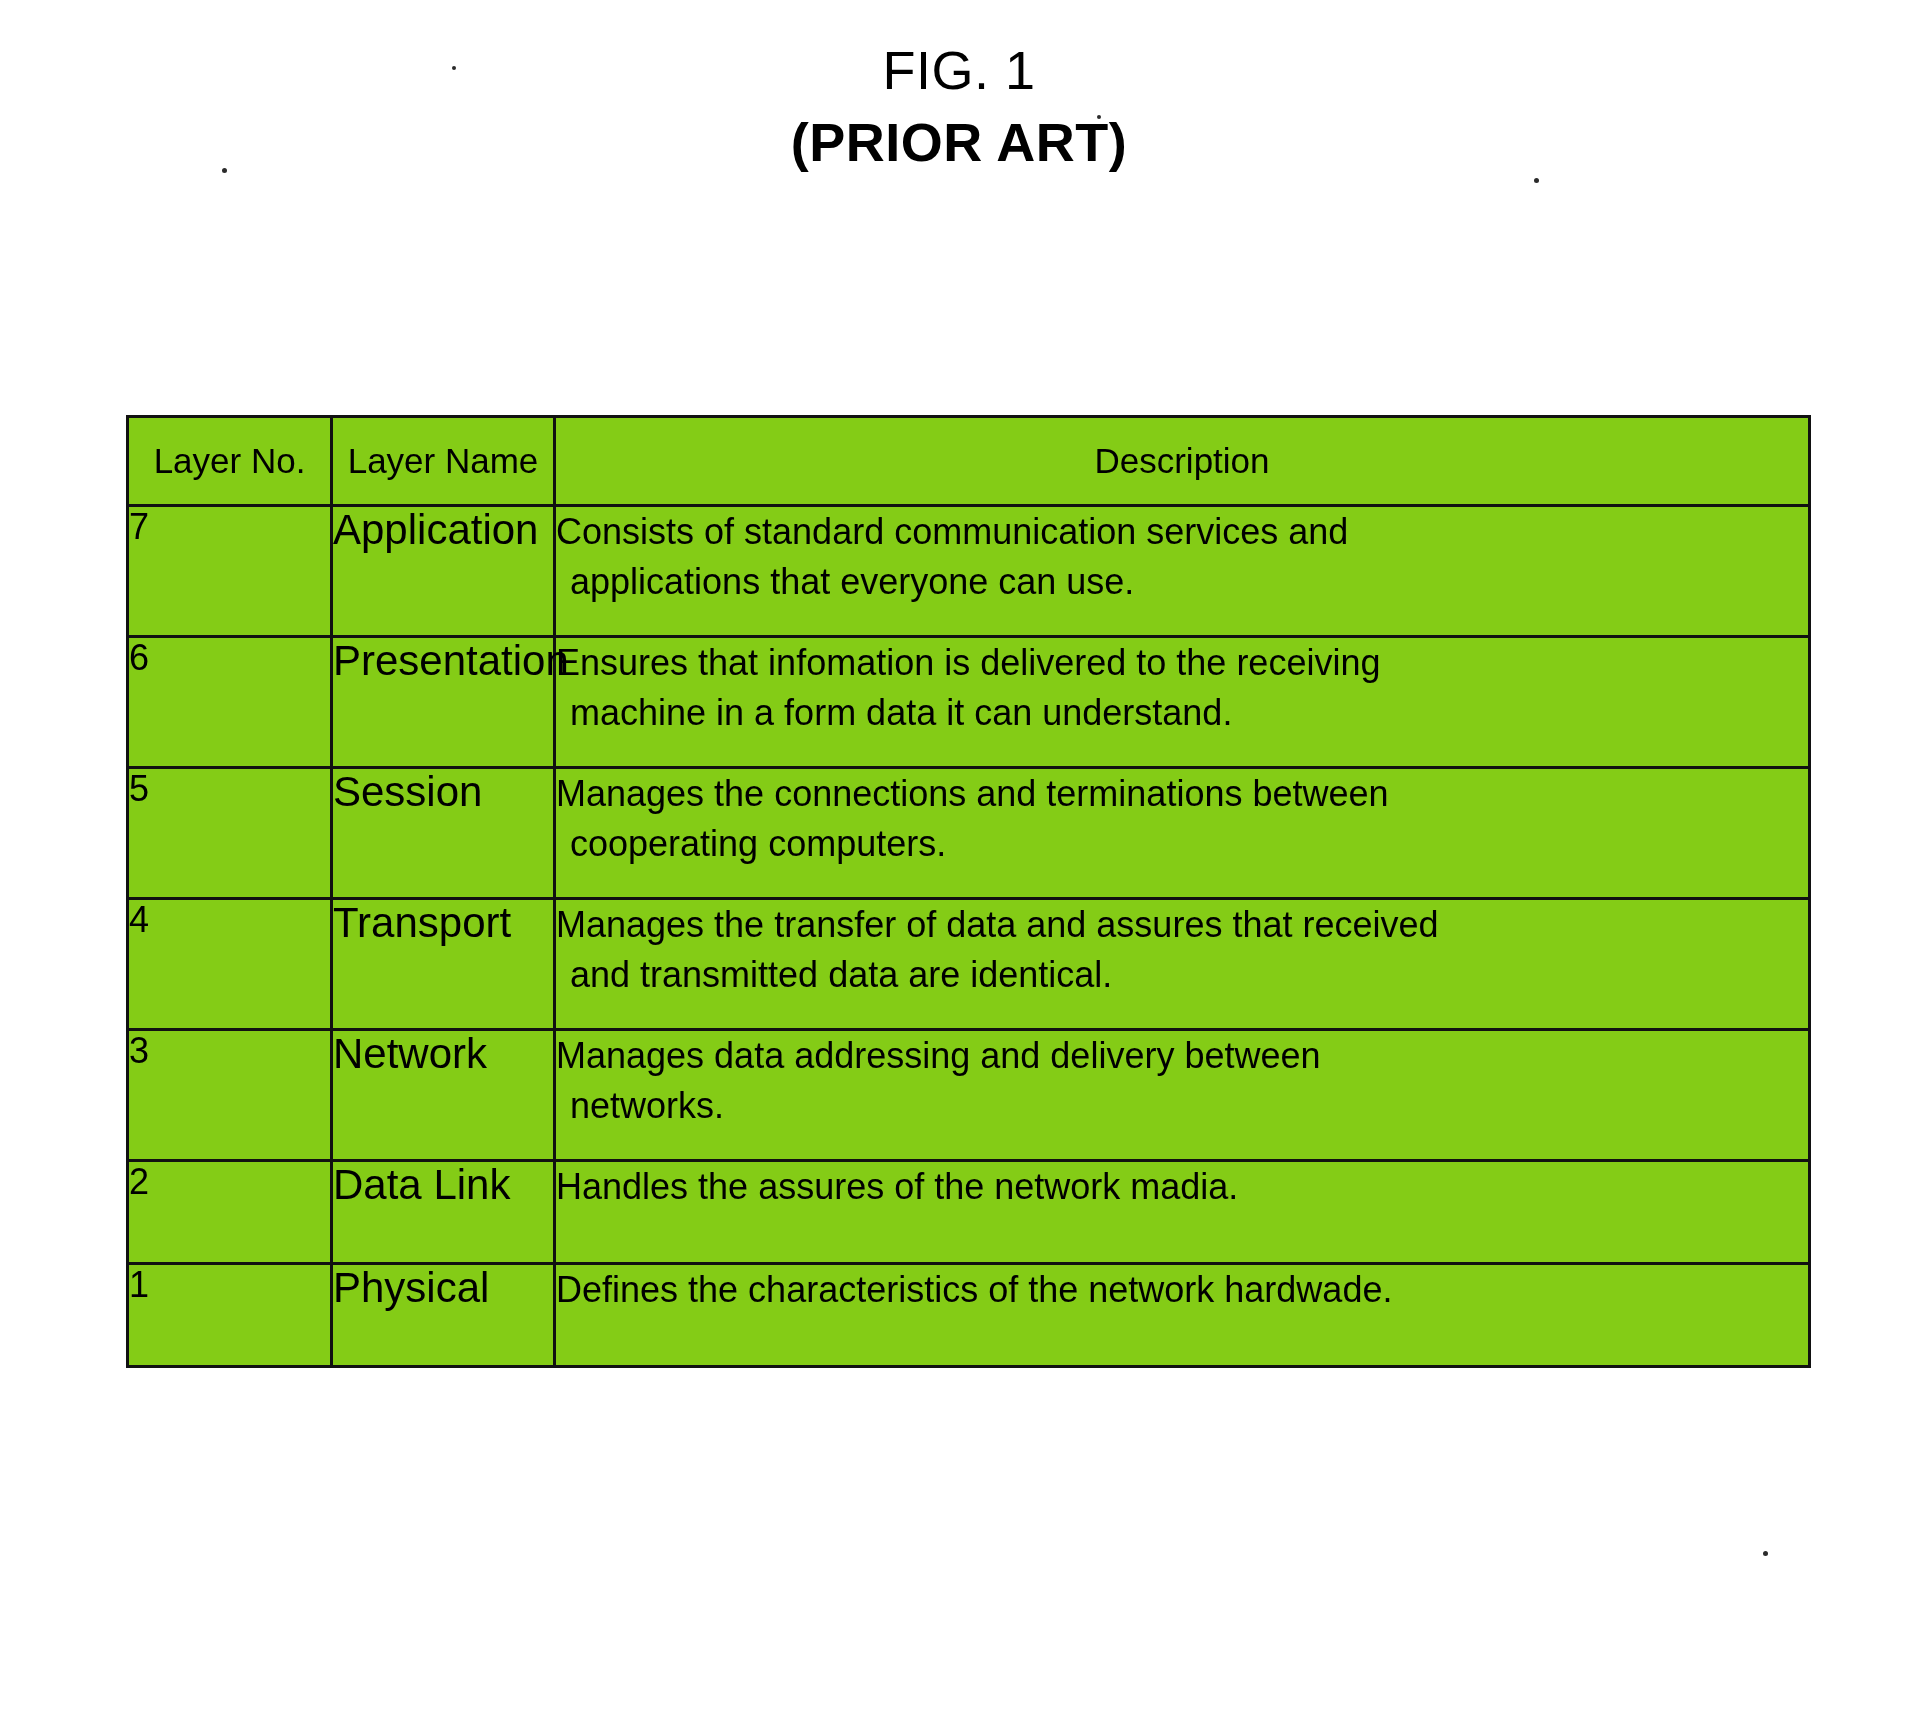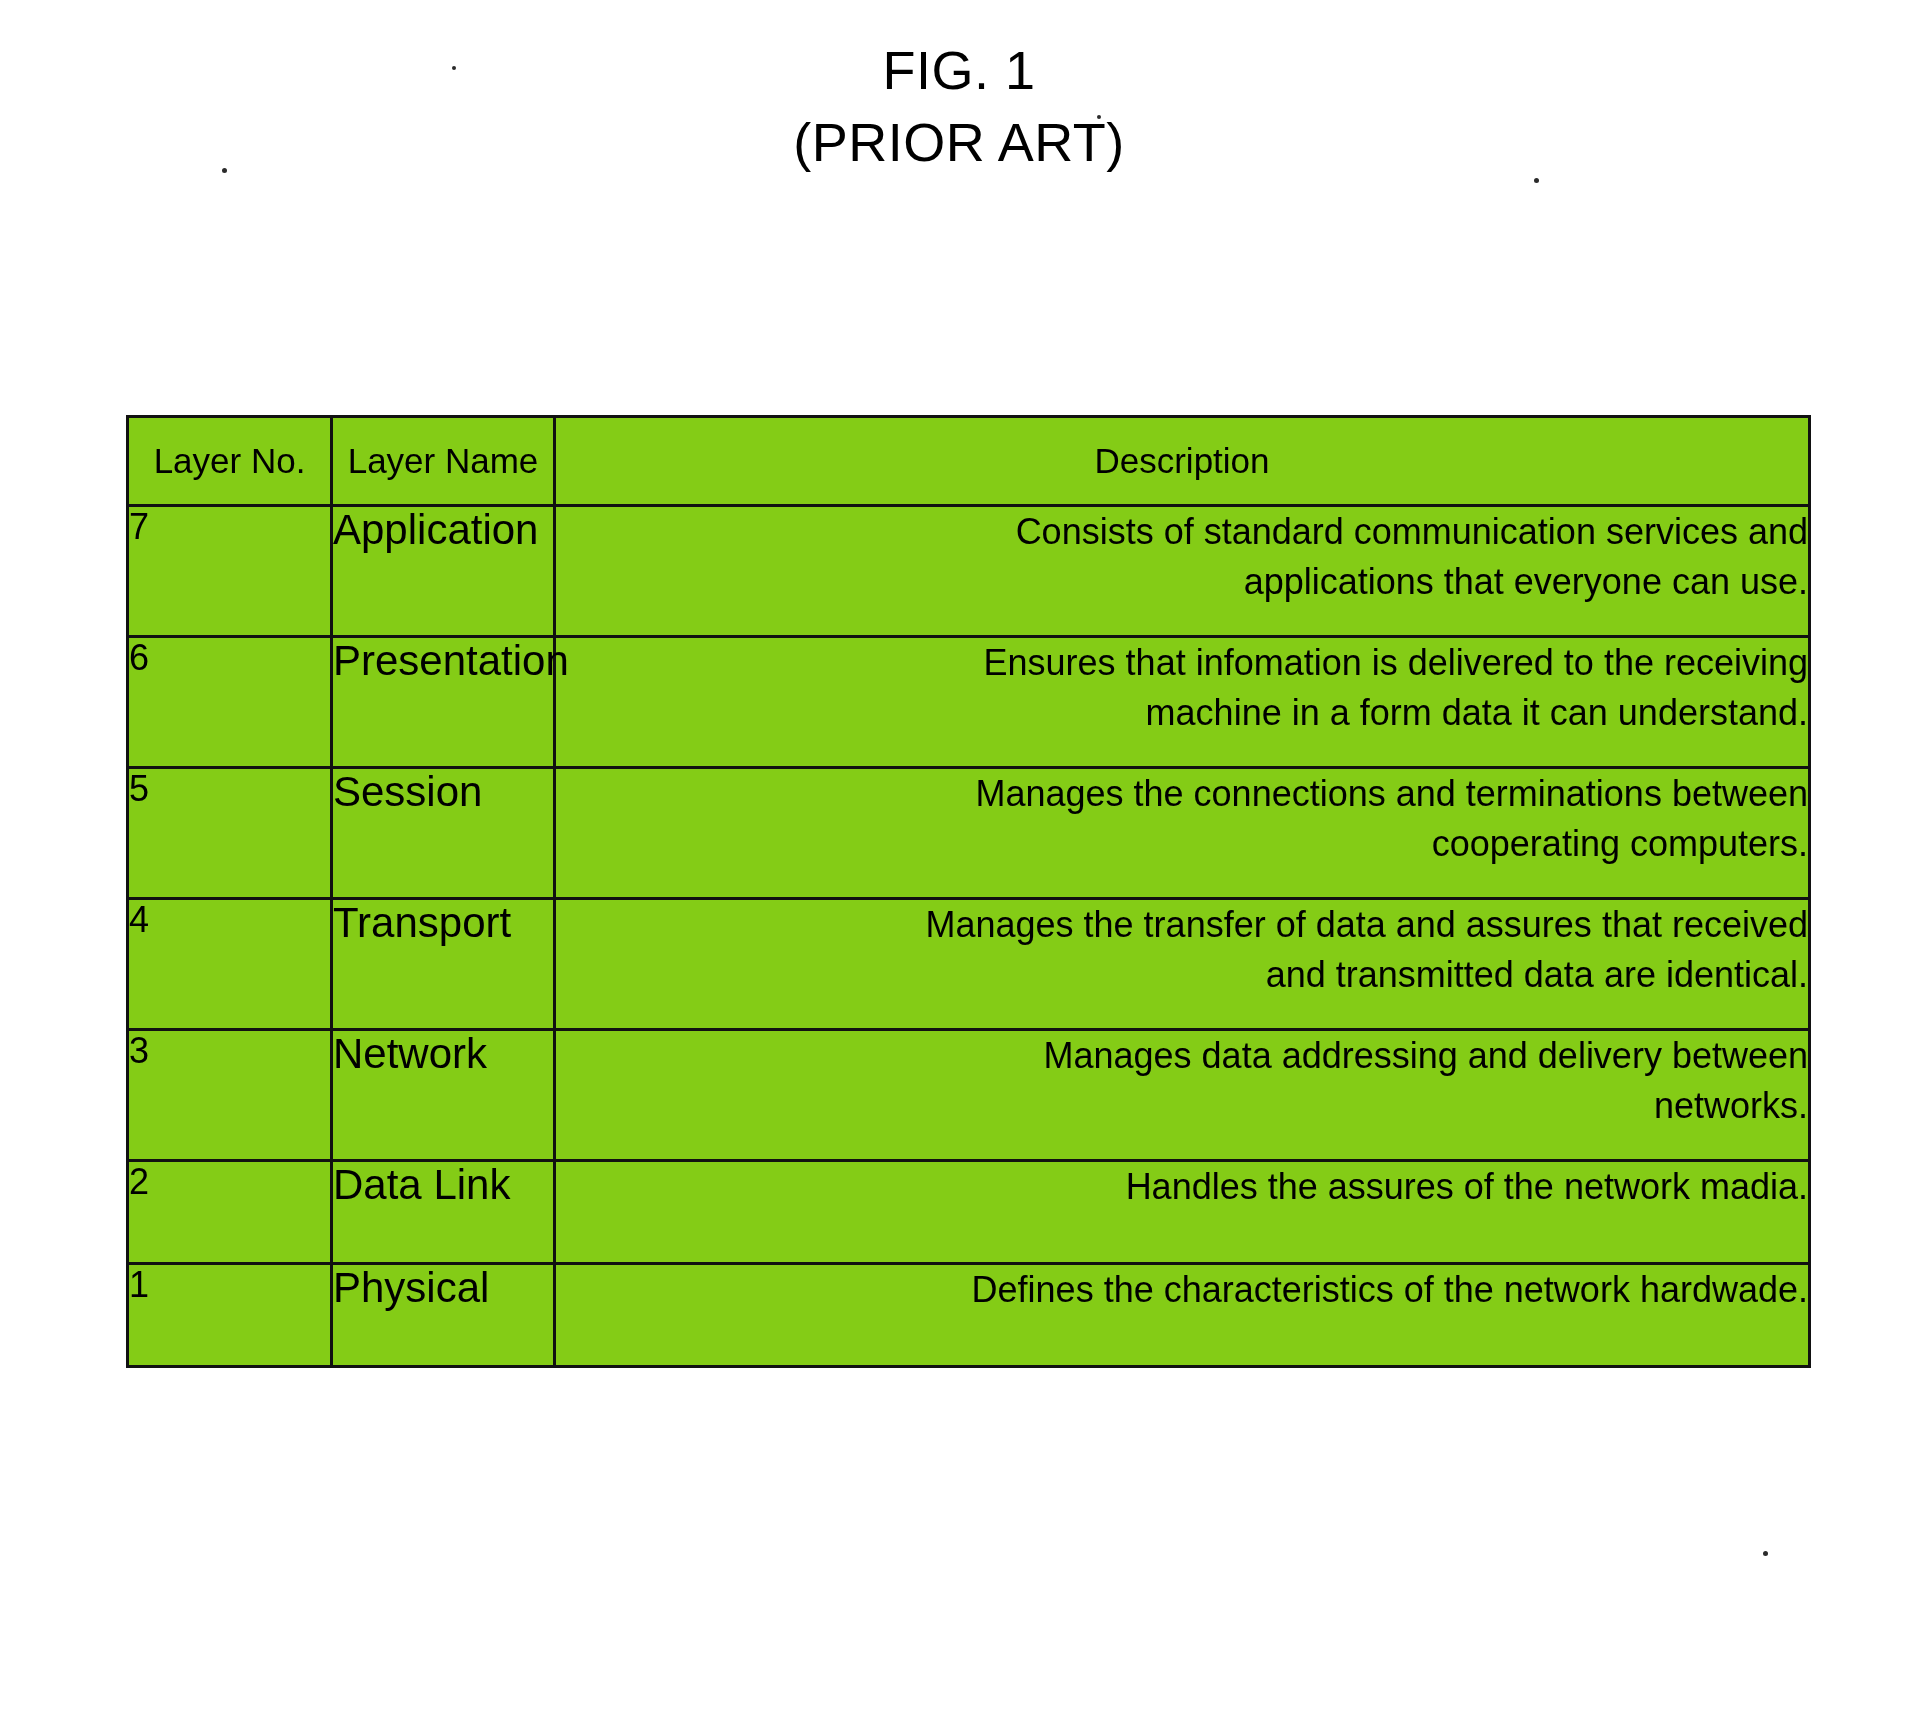--- a/index.html
+++ b/index.html
@@ -25,21 +25,21 @@
     line-height: 1.22;
   }
   .figure-title .fig-line {
     font-size: 54px;
     font-weight: 400;
     letter-spacing: 0.5px;
     display: block;
   }
   .figure-title .prior-art-line {
     font-size: 54px;
-    font-weight: 400;
+    font-weight: 700;
     letter-spacing: 0.5px;
     display: block;
     margin-top: 6px;
   }
 
   .speck {
     position: absolute;
     background: #2b2b2b;
     border-radius: 50%;
   }
@@ -90,21 +90,21 @@
   .cell-name {
     font-size: 42px;
     padding: 20px 0 0 22px;
     text-align: left;
     line-height: 1.1;
     white-space: nowrap;
   }
   .cell-desc {
     font-size: 36px;
     padding: 18px 18px 0 76px;
-    text-align: right;
+    text-align: left;
     line-height: 1.38;
   }
   .cell-desc .l2 { display: block; padding-left: 14px; }
 </style>
 </head>
 <body>
 
 <div class="figure-title">
   <span class="fig-line">FIG. 1</span>
   <span class="prior-art-line">(PRIOR ART)</span>

